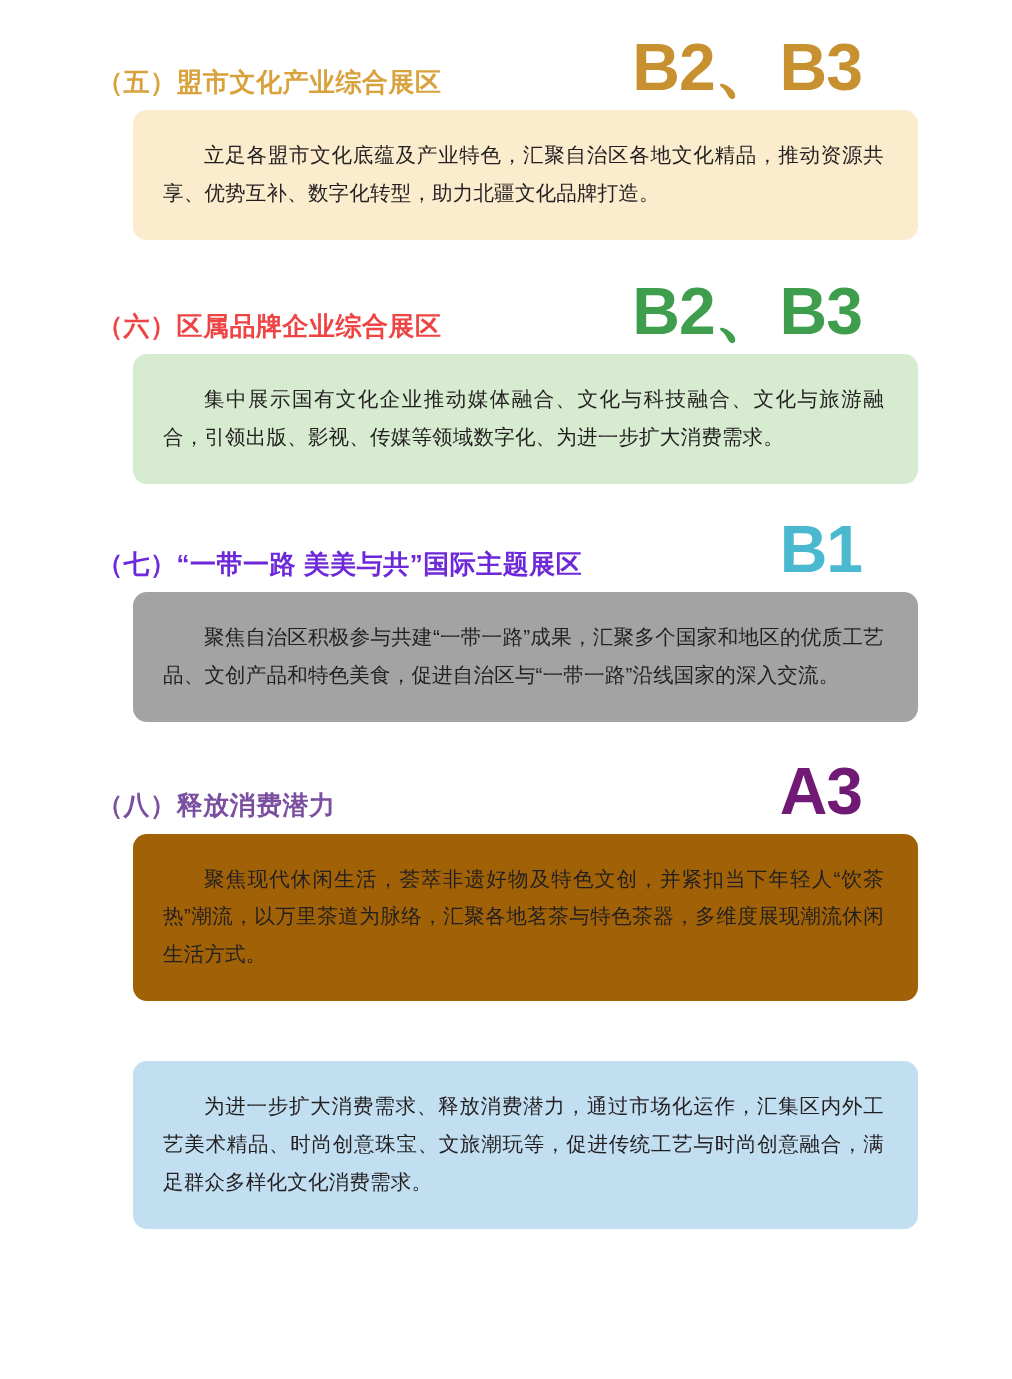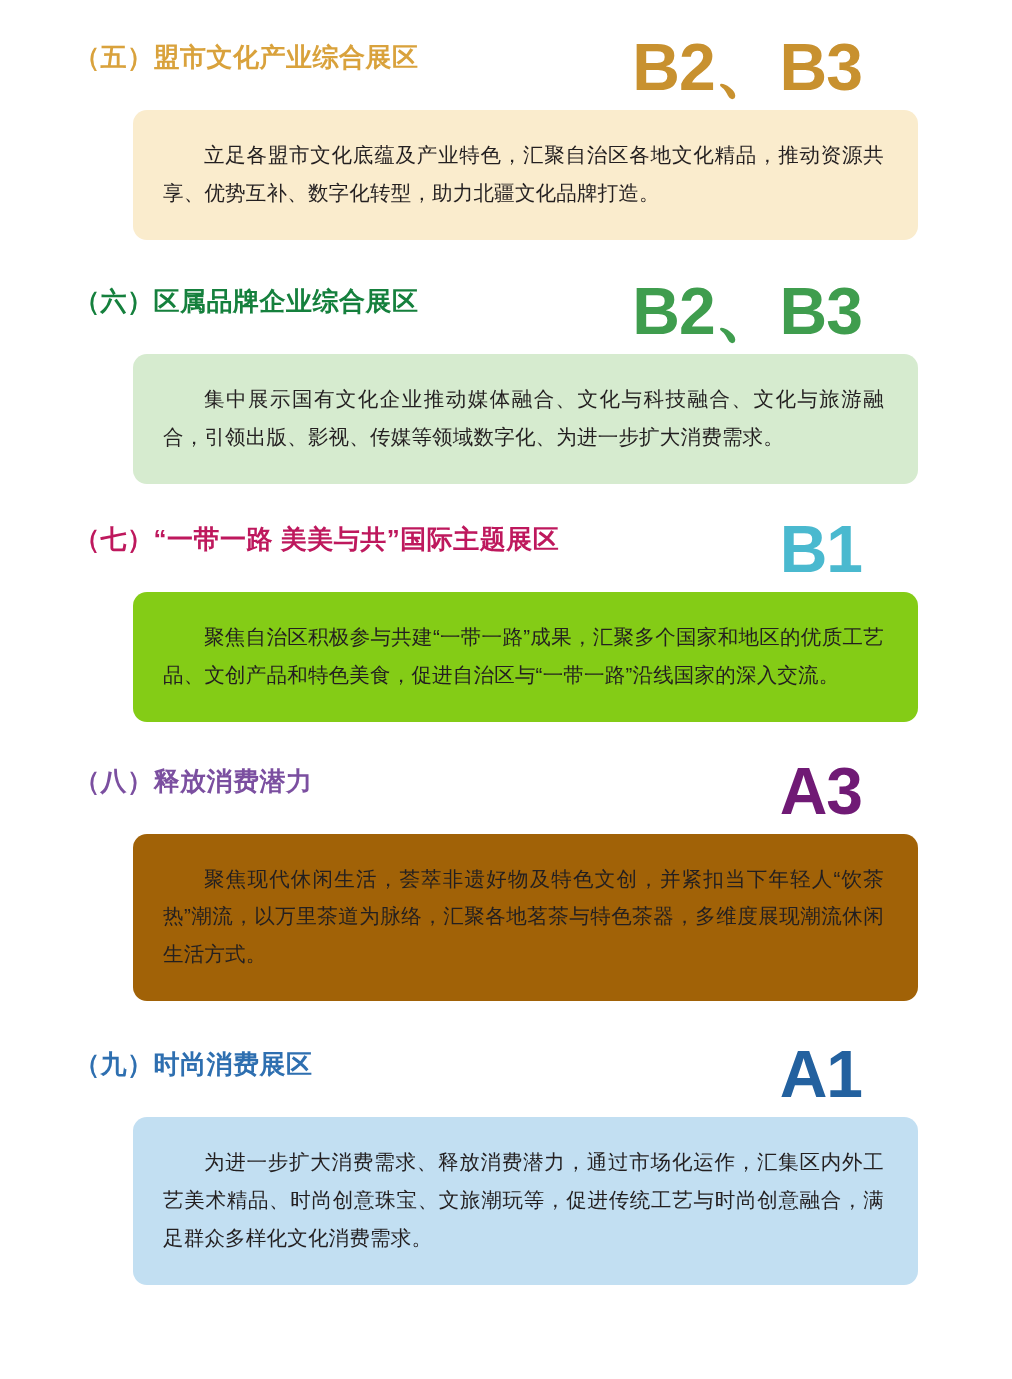--- a/index.html
+++ b/index.html
@@ -22,21 +22,22 @@
   }
   .section {
     position: relative;
     margin: 0 0 0 0;
     padding: 0 0 0 0;
   }
   .sec-head {
     position: relative;
     height: 56px;
     display: flex;
-    padding-left: 74px;
+    align-items: flex-end;
+    padding-left: 97px;
     box-sizing: border-box;
   }
   .sec-title {
     font-size: 26px;
     font-weight: bold;
     line-height: 1.2;
     letter-spacing: 0.5px;
     white-space: nowrap;
   }
   .sec-code {
@@ -85,40 +86,40 @@
     </div>
     <div class="sec-body" style="background: rgb(250, 236, 205);">
       <p>立足各盟市文化底蕴及产业特色，汇聚自治区各地文化精品，推动资源共享、优势互补、数字化转型，助力北疆文化品牌打造。</p>
     </div>
   </div>
 
   <div class="gap-a"></div>
 
   <div class="section">
     <div class="sec-head">
-      <div class="sec-title" style="color: #15803d;">
+      <div class="sec-title" style="color: #ef4444;">
         <span>（六）</span><span>区属品牌企业综合展区</span>
       </div>
       <div class="sec-code" style="color: rgb(63, 157, 78);">B2、B3</div>
     </div>
     <div class="sec-body" style="background: rgb(214, 235, 207);">
       <p>集中展示国有文化企业推动媒体融合、文化与科技融合、文化与旅游融合，引领出版、影视、传媒等领域数字化、为进一步扩大消费需求。</p>
     </div>
   </div>
 
   <div class="gap-b"></div>
 
   <div class="section">
     <div class="sec-head">
-      <div class="sec-title" style="color: #be185d;">
+      <div class="sec-title" style="color: #6d28d9;">
         <span>（七）</span><span>“一带一路 美美与共”国际主题展区</span>
       </div>
       <div class="sec-code" style="color: rgb(74, 185, 207);">B1</div>
     </div>
-    <div class="sec-body" style="background: #84cc16;">
+    <div class="sec-body" style="background: #a3a3a3;">
       <p>聚焦自治区积极参与共建“一带一路”成果，汇聚多个国家和地区的优质工艺品、文创产品和特色美食，促进自治区与“一带一路”沿线国家的深入交流。</p>
     </div>
   </div>
 
   <div class="gap-c"></div>
 
   <div class="section">
     <div class="sec-head">
       <div class="sec-title" style="color: rgb(123, 79, 160);">
         <span>（八）</span><span>释放消费潜力</span>
@@ -126,24 +127,18 @@
       <div class="sec-code" style="color: #701a75; margin-top: 25px;">A3</div>
     </div>
     <div class="sec-body" style="background: #a16207;">
       <p>聚焦现代休闲生活，荟萃非遗好物及特色文创，并紧扣当下年轻人“饮茶热”潮流，以万里茶道为脉络，汇聚各地茗茶与特色茶器，多维度展现潮流休闲生活方式。</p>
     </div>
   </div>
 
   <div class="gap-d"></div>
 
   <div class="section">
-    <div class="sec-head">
-      <div class="sec-title" style="color: rgb(46, 111, 176);">
-        <span>（九）</span><span>时尚消费展区</span>
-      </div>
-      <div class="sec-code" style="color: rgb(35, 97, 159);">A1</div>
-    </div>
     <div class="sec-body" style="background: rgb(194, 223, 242);">
       <p>为进一步扩大消费需求、释放消费潜力，通过市场化运作，汇集区内外工艺美术精品、时尚创意珠宝、文旅潮玩等，促进传统工艺与时尚创意融合，满足群众多样化文化消费需求。</p>
     </div>
   </div>
 
 </div>
 
 </body></html>

